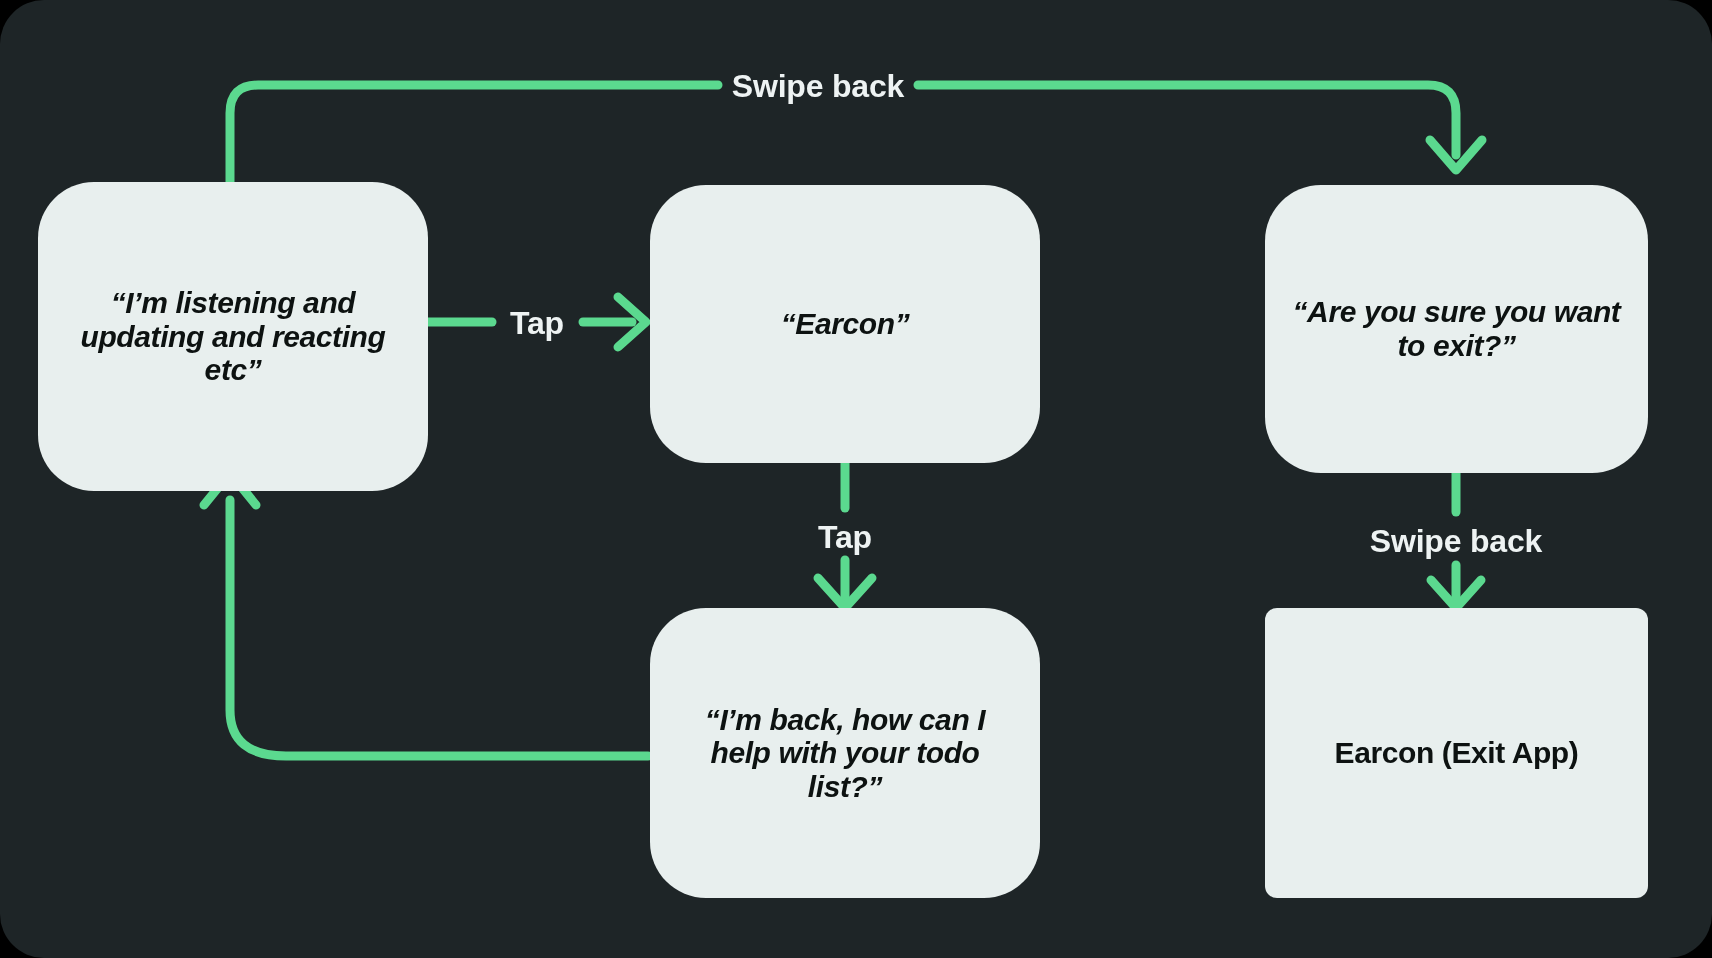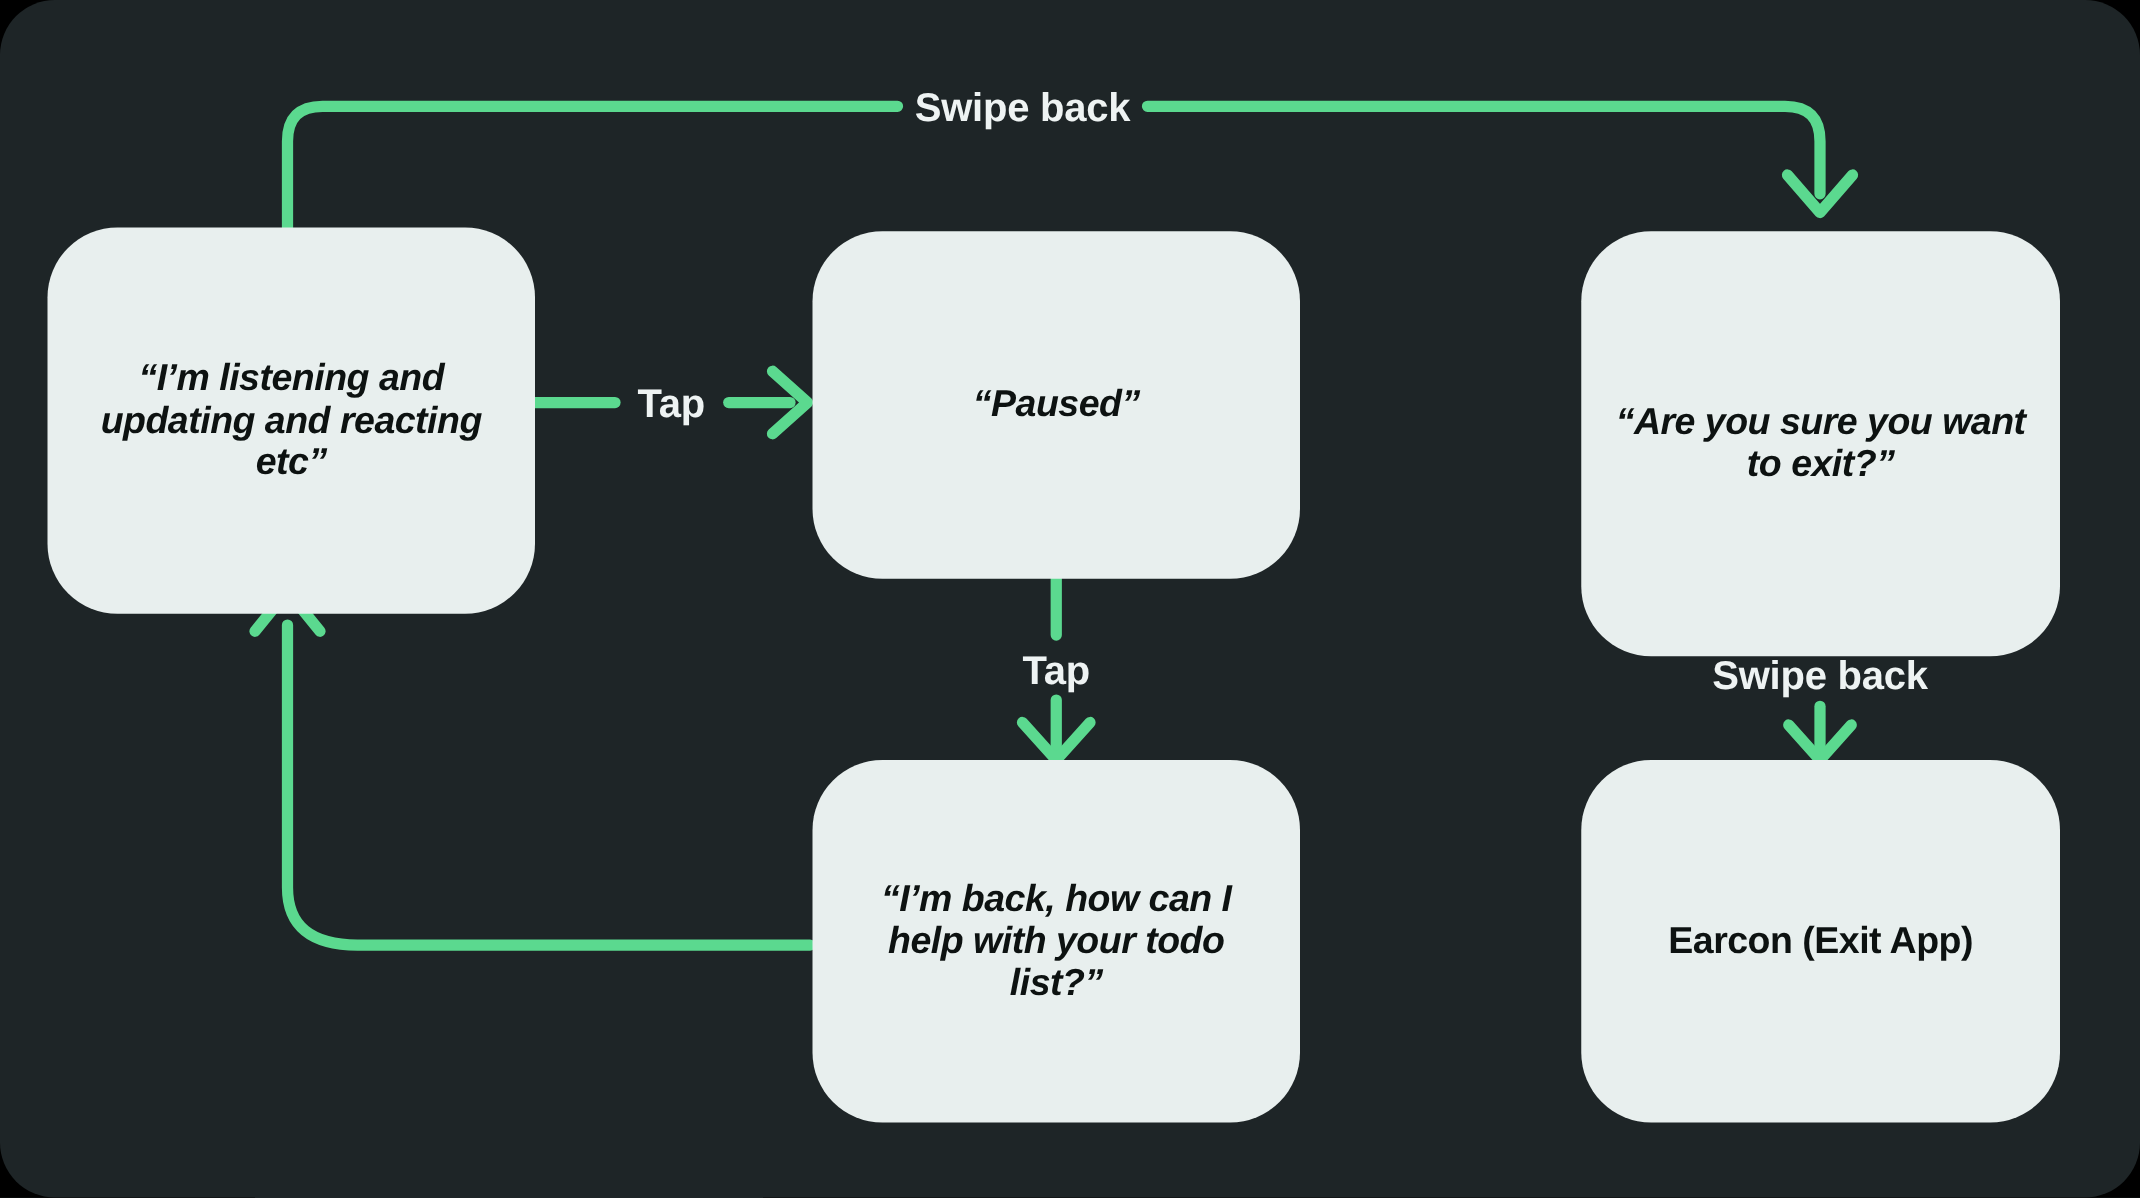--- a/index.html
+++ b/index.html
@@ -46,32 +46,32 @@
       <path d="M 1456 565 L 1456 600"></path>
       <path d="M 1431 580 L 1456 608 L 1481 580"></path>
     </g>
   </svg>
 
   <div class="node" style="left:38px;top:182px;width:390px;height:309px;">
     <span class="node-label">“I’m listening and updating and reacting etc”</span>
   </div>
 
   <div class="node" style="left:650px;top:185px;width:390px;height:278px;">
-    <span class="node-label">“Paused”</span>
+    <span class="node-label">“Earcon”</span>
   </div>
 
-  <div class="node" style="left:1265px;top:185px;width:383px;height:340px;">
+  <div class="node" style="left:1265px;top:185px;width:383px;height:288px;">
     <span class="node-label">“Are you sure you want to exit?”</span>
   </div>
 
   <div class="node" style="left:650px;top:608px;width:390px;height:290px;">
     <span class="node-label">“I’m back, how can I help with your todo list?”</span>
   </div>
 
-  <div class="node" style="left:1265px;top:608px;width:383px;height:290px;">
+  <div class="node" style="left:1265px;top:608px;width:383px;height:290px;border-radius:12px;">
     <span class="node-label plain">Earcon (Exit App)</span>
   </div>
 
   <div class="edge-label" style="left:818px;top:86px;">Swipe back</div>
 
   <div class="edge-label" style="left:537px;top:323px;">Tap</div>
 
   <div class="edge-label" style="left:845px;top:537px;">Tap</div>
 
   <div class="edge-label" style="left:1456px;top:541px;">Swipe back</div>

